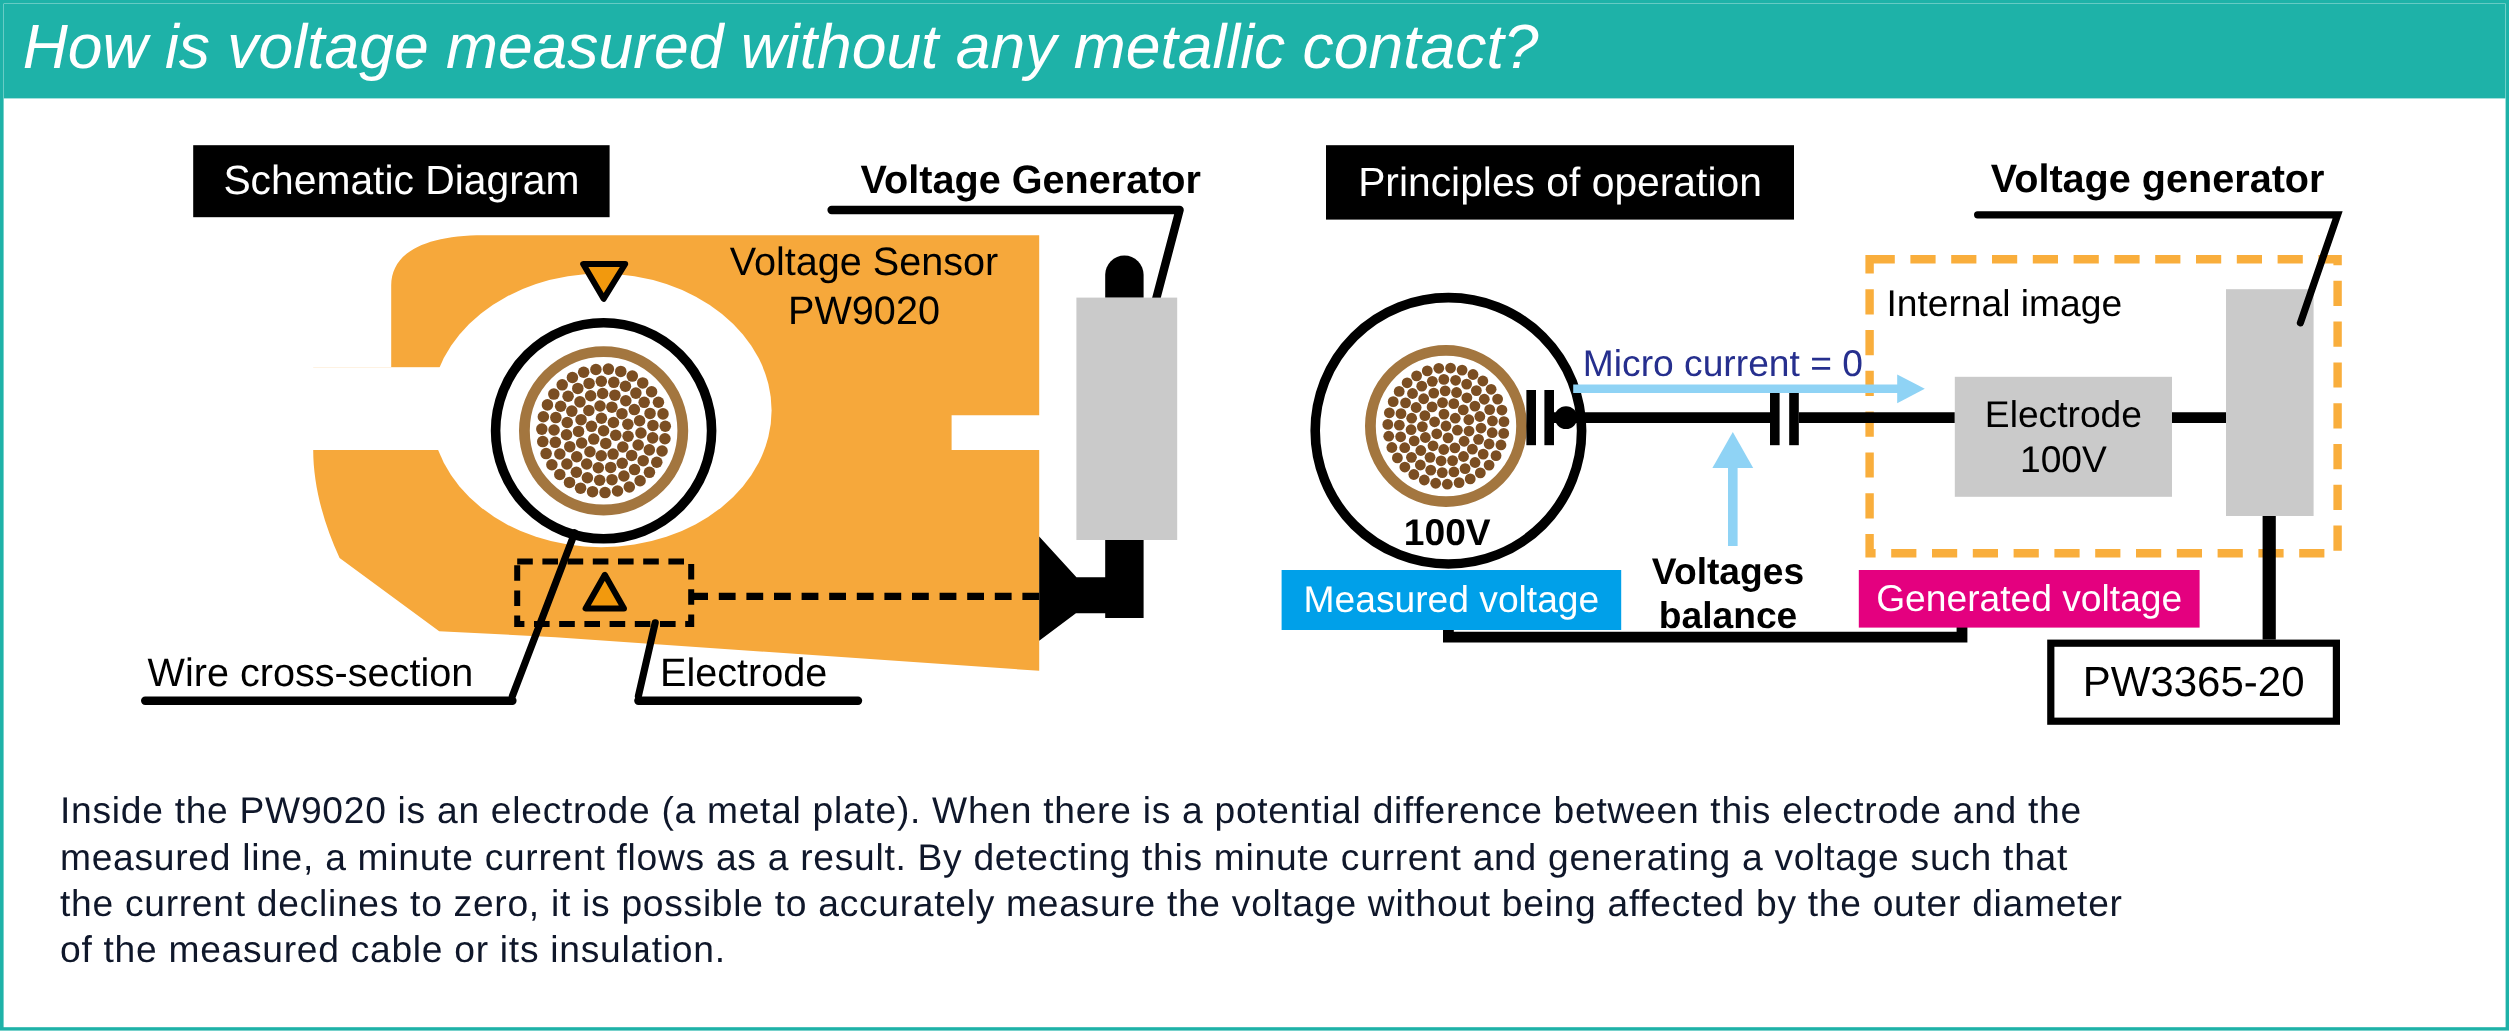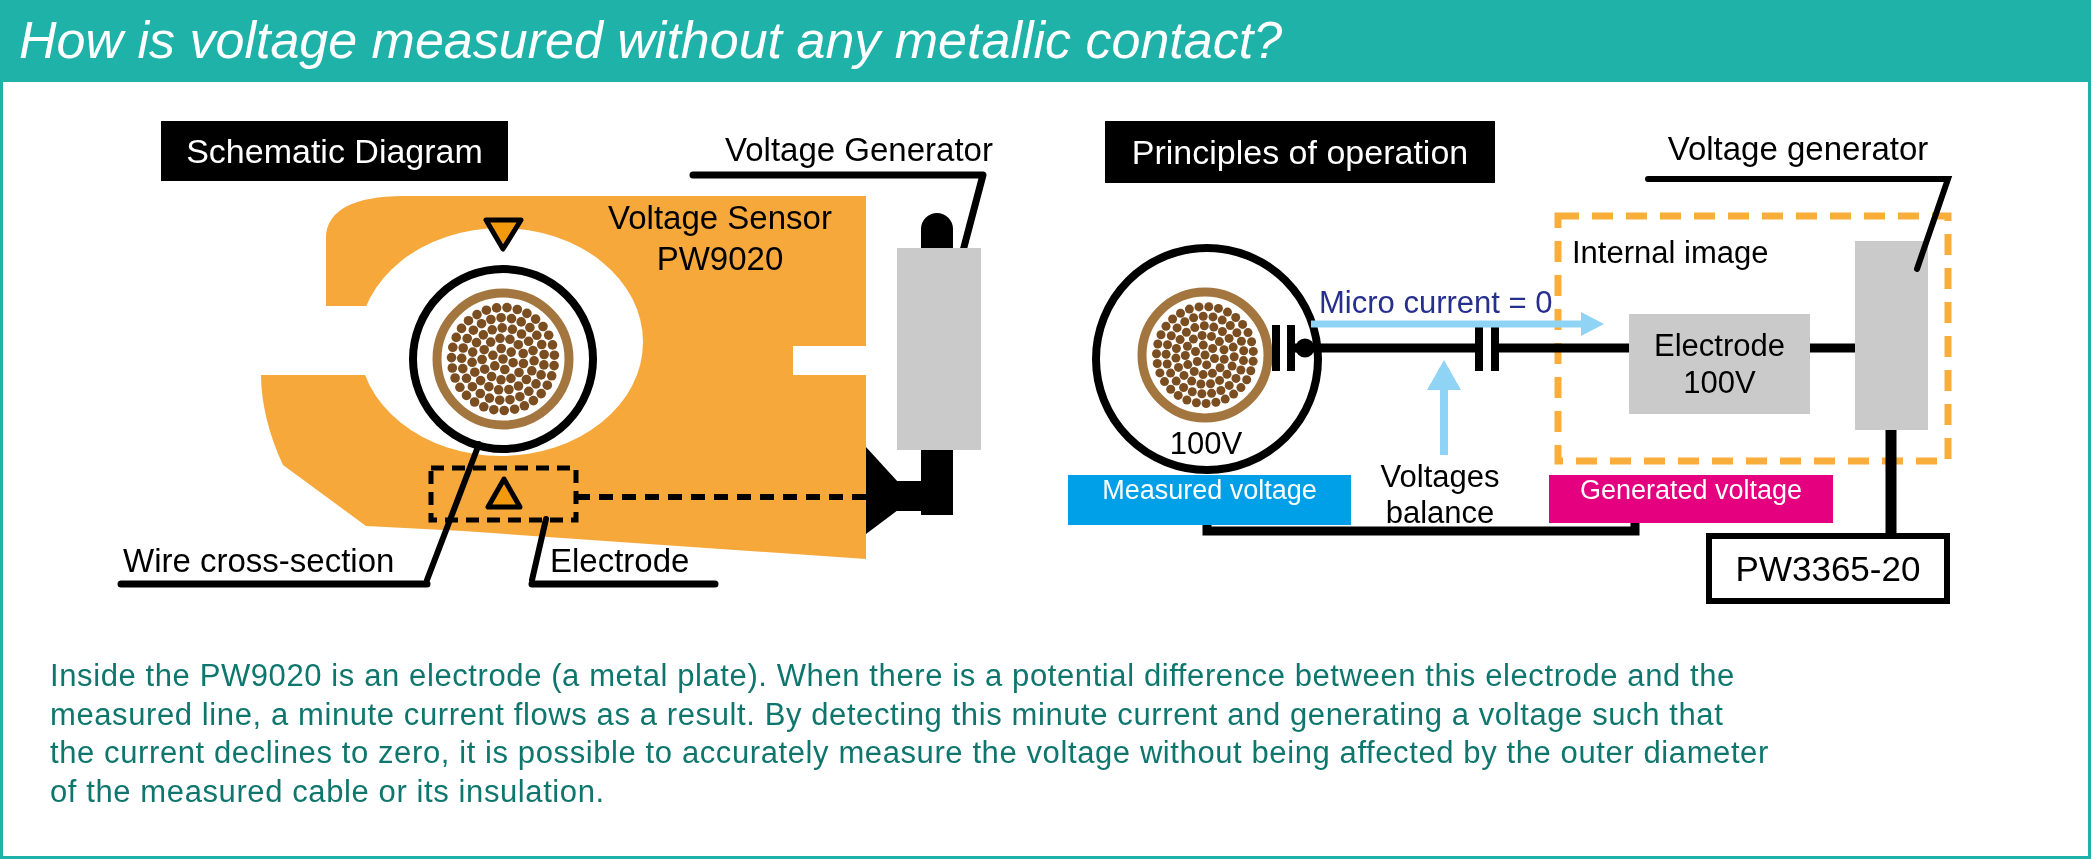--- a/index.html
+++ b/index.html
@@ -20,41 +20,41 @@
   .header .title{
     position:absolute;left:16px;top:0;height:74px;line-height:74px;
     color:#fff;font-size:52px;font-weight:500;white-space:nowrap;font-style:italic;
   }
   svg.layer{position:absolute;left:0;top:0;pointer-events:none;}
   .black-box{
     background:#000;color:#fff;display:flex;align-items:center;justify-content:center;
     font-size:34px;white-space:nowrap;
   }
   .lbl{color:#000;font-size:33px;white-space:nowrap;}
-  .center-x{transform:translateX(-50%);}
+  .center-x{transform:translateX(-50%);font-weight:bold;}
   .badge{
-    display:flex;align-items:flex-start;justify-content:center;
-    color:#fff;font-size:27px;white-space:nowrap;
+    display:flex;align-items:center;justify-content:center;
+    color:#fff;font-size:31px;white-space:nowrap;
   }
   .badge.blue{background:var(--blue);}
   .badge.magenta{background:var(--magenta);}
   .graybox{
     background:var(--gray);display:flex;flex-direction:column;align-items:center;justify-content:center;
     font-size:31px;line-height:37px;color:#000;text-align:center;
   }
   .devbox{
     background:#fff;border:6px solid #000;box-sizing:border-box;
     display:flex;align-items:center;justify-content:center;
     font-size:35px;color:#000;white-space:nowrap;
   }
   .small-txt{font-size:31px;color:#000;white-space:nowrap;}
   .navy{color:var(--navy);}
   .two-line{text-align:center;font-size:31px;line-height:36px;color:#000;}
   .sensor-name{text-align:center;font-size:33px;line-height:41px;color:#000;}
-  .footer-line{font-size:31px;line-height:38.6px;letter-spacing:0.6px;color:#0f766e;white-space:nowrap;}
+  .footer-line{font-size:31px;line-height:38.6px;letter-spacing:0.6px;color:#0f172a;white-space:nowrap;}
   
   .f-orange{fill:var(--orange);}
   .f-orange-acc{fill:var(--orange-acc);stroke:#000;stroke-width:5px;stroke-linejoin:round;}
   .f-white{fill:#fff;}
   .f-black{fill:#000;}
   .f-gray{fill:var(--gray);}
   .ring-black{fill:#fff;stroke:#000;stroke-width:8px;}
   .ring-brown{fill:#fff;stroke:var(--brown-ring);stroke-width:9px;}
   .s-black6{stroke:#000;stroke-width:6px;fill:none;stroke-linecap:round;}
   .s-black7{stroke:#000;stroke-width:7px;fill:none;stroke-linecap:round;stroke-linejoin:round;}

